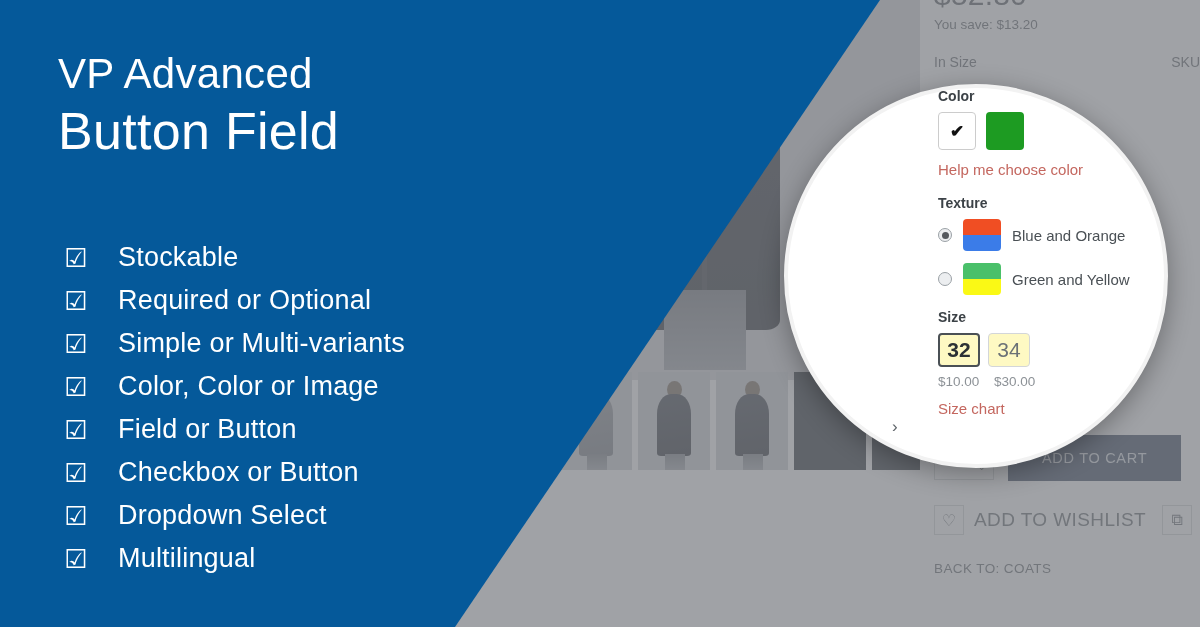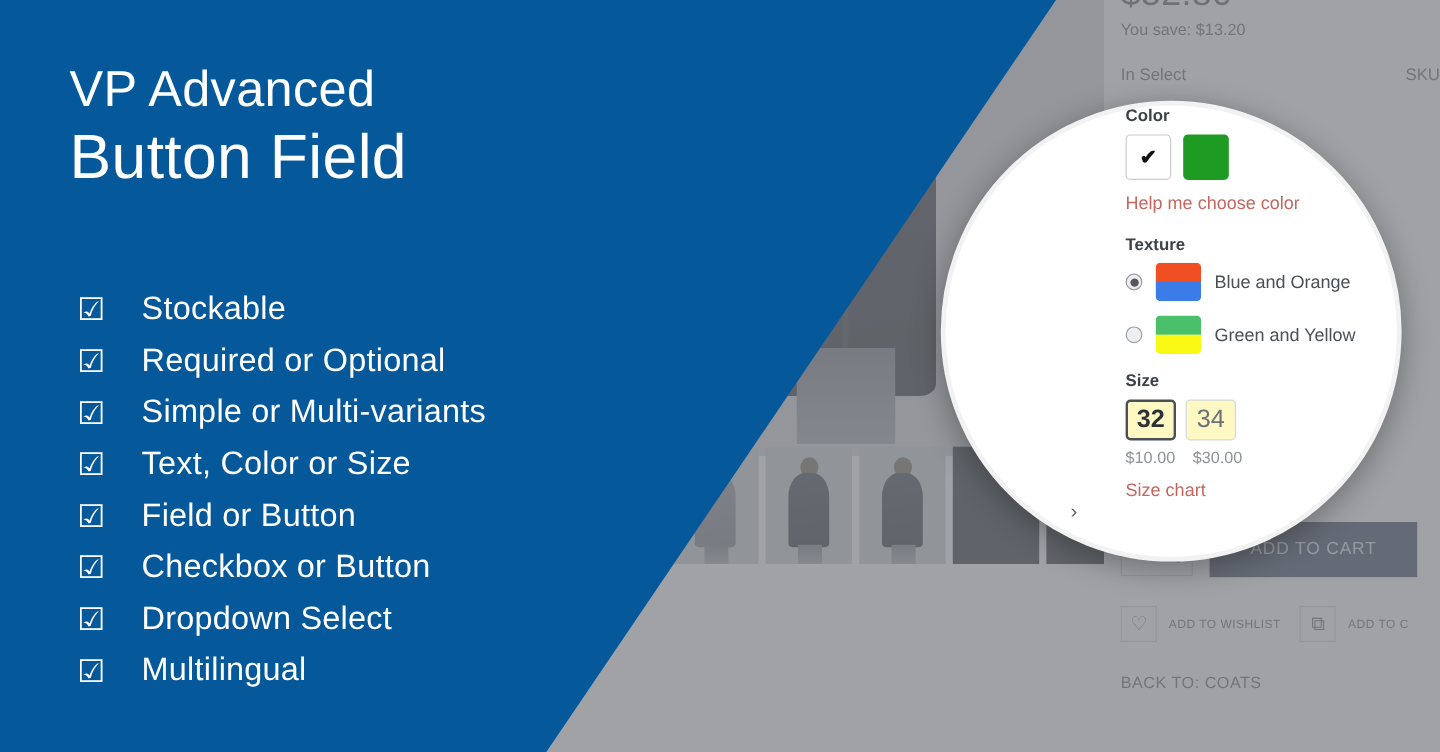--- a/index.html
+++ b/index.html
@@ -181,21 +181,21 @@
     white-space: nowrap;
   }
   .sec-row { display:flex; gap: 16px; margin-top: 24px; align-items:center; }
   .sec-btn { display:flex; align-items:center; gap: 10px; white-space: nowrap; }
   .sec-ico {
     width: 30px; height: 30px;
     border: 1px solid #cfd2d5;
     display:flex; align-items:center; justify-content:center;
     color:#5d6368;
   }
-  .sec-txt { font-size: 10px; color:#5b6166; letter-spacing:.4px; }
+  .sec-txt { font-size: 19px; color:#5b6166; letter-spacing:.4px; }
   .backto { margin-top: 26px; font-size: 13.5px; color:#5b6166; letter-spacing:.4px; }
 
   
   .veil {
     position:absolute; inset:0;
     background: #7b7e83;
     opacity: .72;
   }
 
   
@@ -281,21 +281,21 @@
       </div>
       <div class="thumb t-solid"></div>
       <div class="thumb t-solid"></div>
       <div class="thumb-next">›</div>
     </div>
 
     <div class="pp-info">
       <div class="pp-price">$52.80</div>
       <div class="pp-save">You save: $13.20</div>
       <div class="pp-stockrow">
-        <span>In Select</span>
+        <span>In Size</span>
         <span>SKU</span>
       </div>
 
       <div class="pp-fields">
         <div class="pp-label">Color</div>
         <div class="swatch-row">
           <div class="swatch sel-white">
             <span class="chk">✔</span>
           </div>
           <div class="swatch" style="background:#1d9b22"></div>
@@ -375,21 +375,21 @@
     <div class="feat-item">
       <span class="feat-chk">☑</span>
       <span class="feat-txt">Required or Optional</span>
     </div>
     <div class="feat-item">
       <span class="feat-chk">☑</span>
       <span class="feat-txt">Simple or Multi-variants</span>
     </div>
     <div class="feat-item">
       <span class="feat-chk">☑</span>
-      <span class="feat-txt">Text, Color or Size</span>
+      <span class="feat-txt">Color, Color or Image</span>
     </div>
     <div class="feat-item">
       <span class="feat-chk">☑</span>
       <span class="feat-txt">Field or Button</span>
     </div>
     <div class="feat-item">
       <span class="feat-chk">☑</span>
       <span class="feat-txt">Checkbox or Button</span>
     </div>
     <div class="feat-item">

